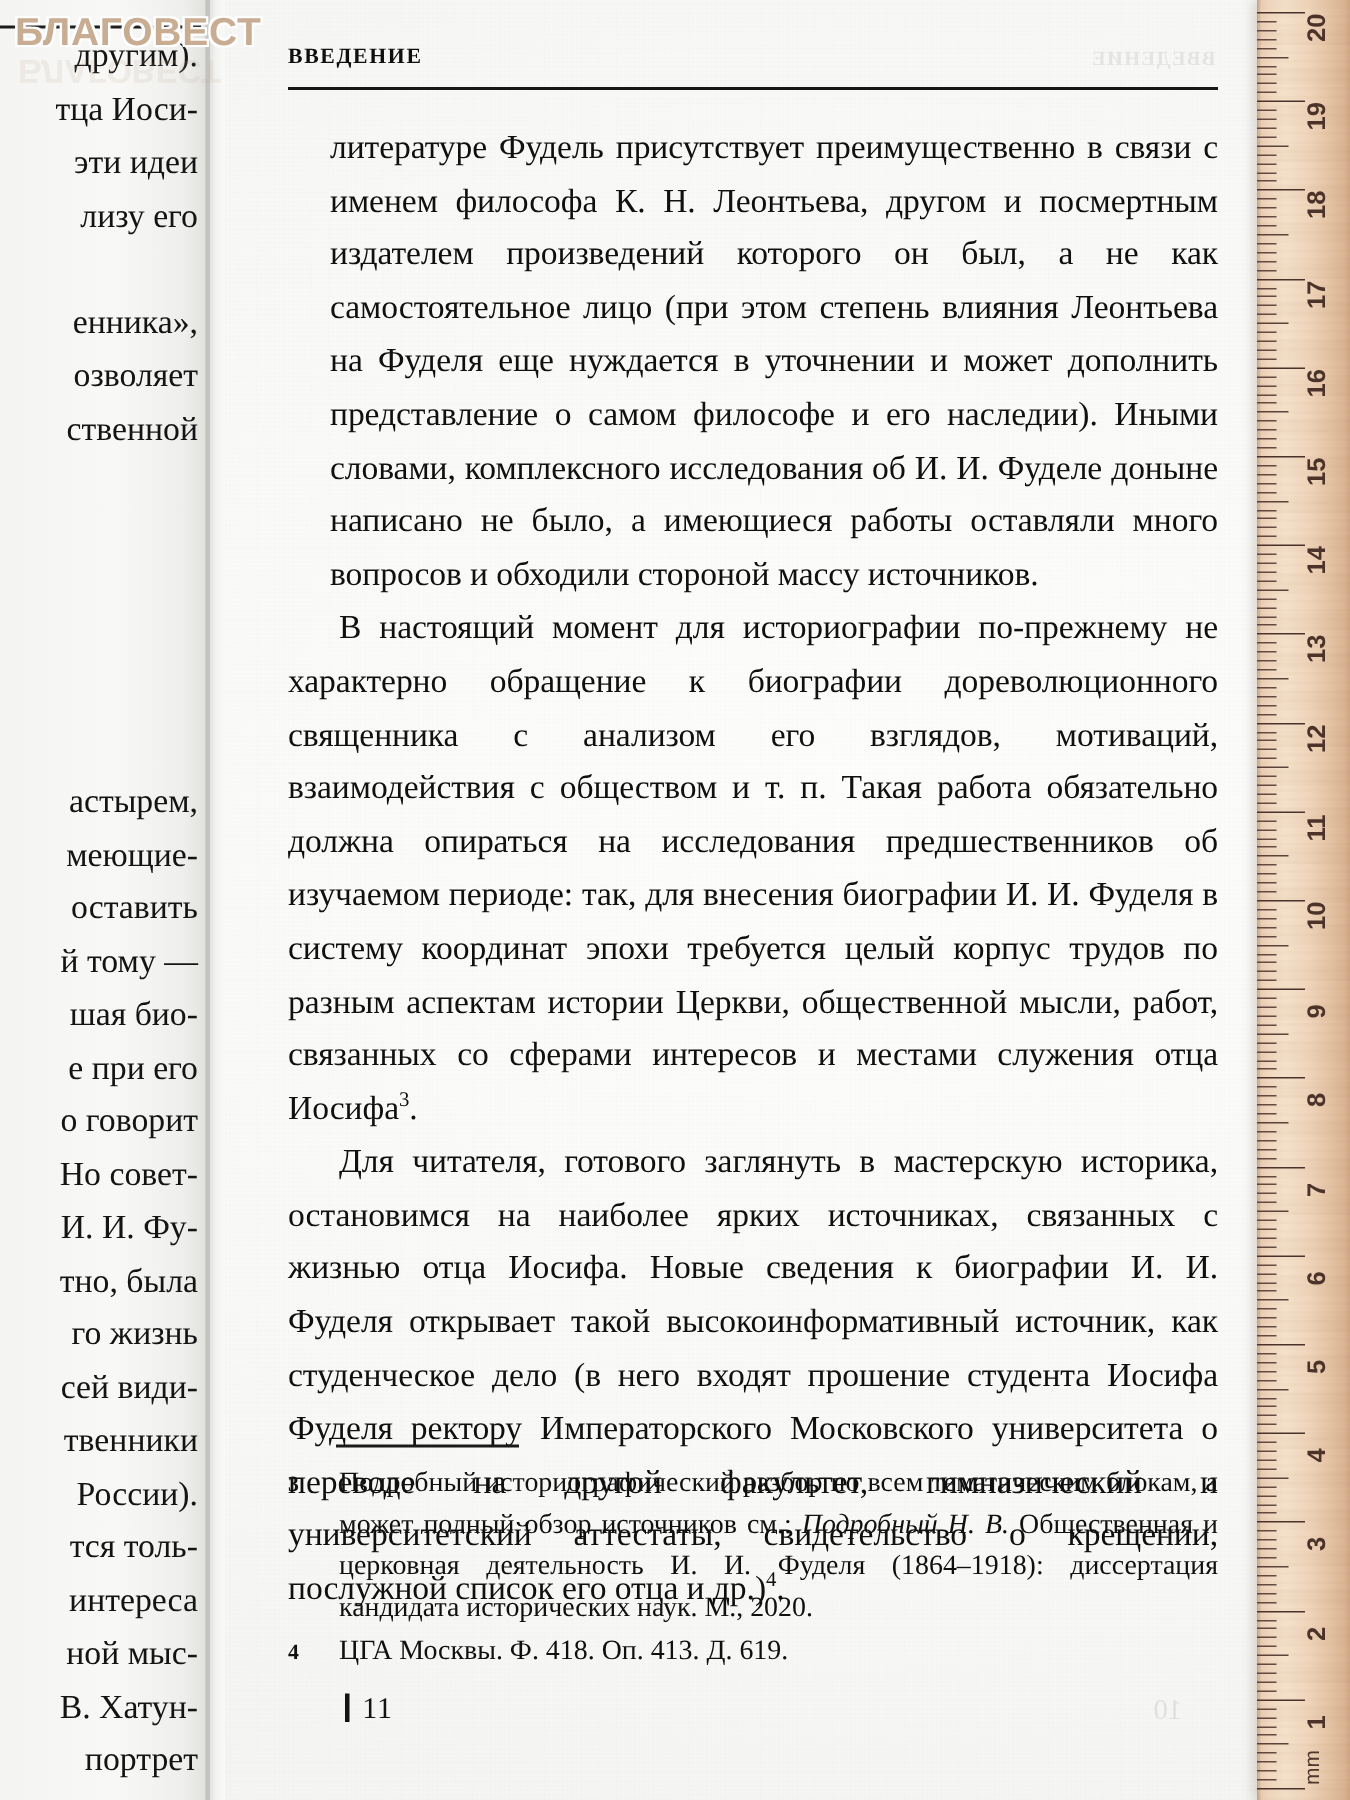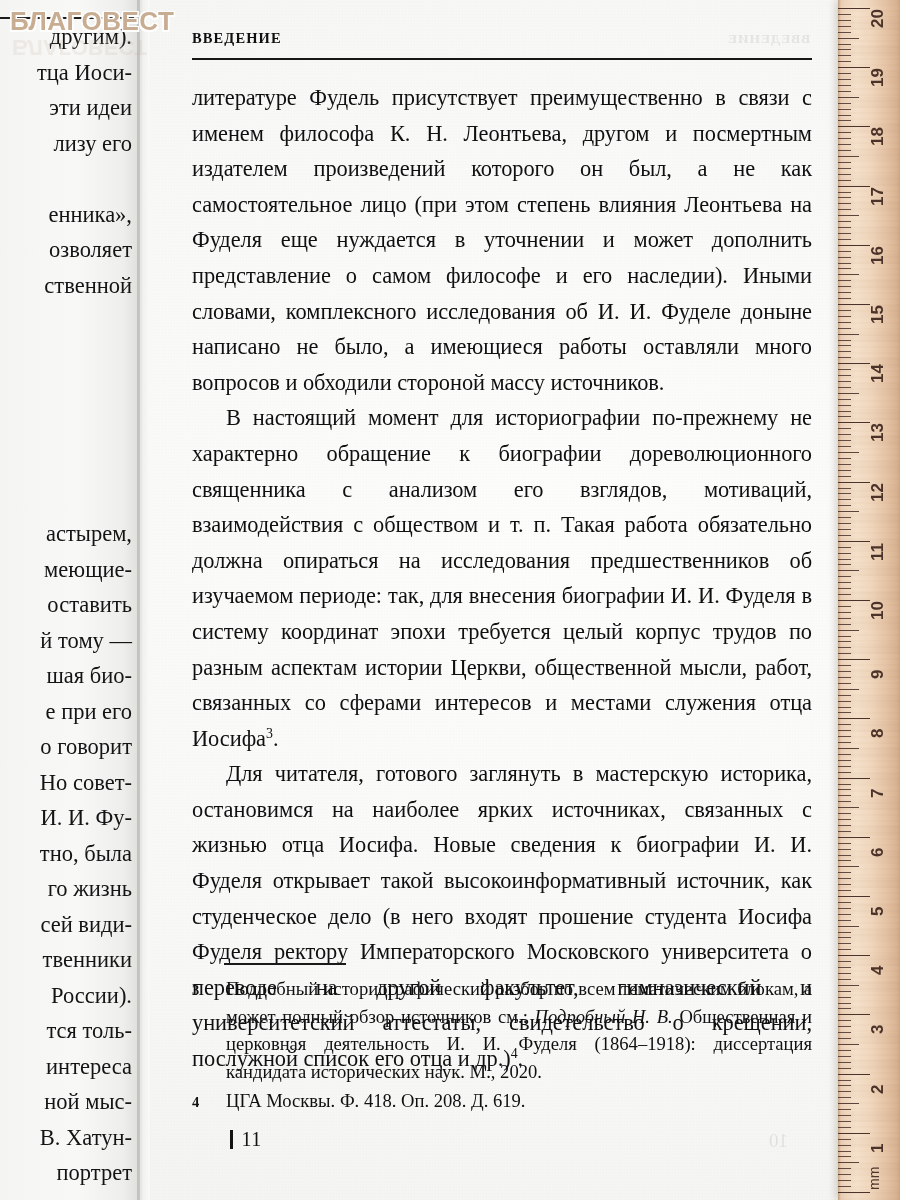--- a/index.html
+++ b/index.html
@@ -168,21 +168,21 @@
   .para {
     margin: 0;
     font-size: 22.4px;
     line-height: 35.6px;
     color: #101010;
     text-align: justify;
     text-indent: 34px;
     letter-spacing: -0.05px;
     hyphens: manual;
   }
-  .para.first { text-indent: 0; }
+  .para.first { text-indent: 0; margin-left: 28px; }
   .para sup {
     font-size: 0.62em;
     vertical-align: super;
     line-height: 0;
   }
 
   #fn-rule {
     position: absolute;
     left: 32px;
     top: 963px;
@@ -381,21 +381,21 @@
 
     <div id="fn-rule"></div>
 
     <div id="footnotes">
       <div class="fn">
         <div class="fn-num">3</div>
         <div class="fn-text"><span>Подробный историографический разбор по всем тематическим блокам, а может полный обзор источников см.: </span><i>Подробный Н. В.</i><span> Общественная и церковная деятельность И. И. Фуделя (1864–1918): диссертация кандидата исторических наук. М., 2020.</span></div>
       </div>
       <div class="fn">
         <div class="fn-num">4</div>
-        <div class="fn-text"><span>ЦГА Москвы. Ф. 418. Оп. 208. Д. 619.</span></div>
+        <div class="fn-text"><span>ЦГА Москвы. Ф. 418. Оп. 413. Д. 619.</span></div>
       </div>
     </div>
 
     <div id="page-number"><span class="bar"></span><span>11</span></div>
     <div id="pn-ghost">10</div>
   </div>
 
   <div id="ruler">
     <div id="ruler-grain"></div>
     <div id="ruler-edge-left"></div>

